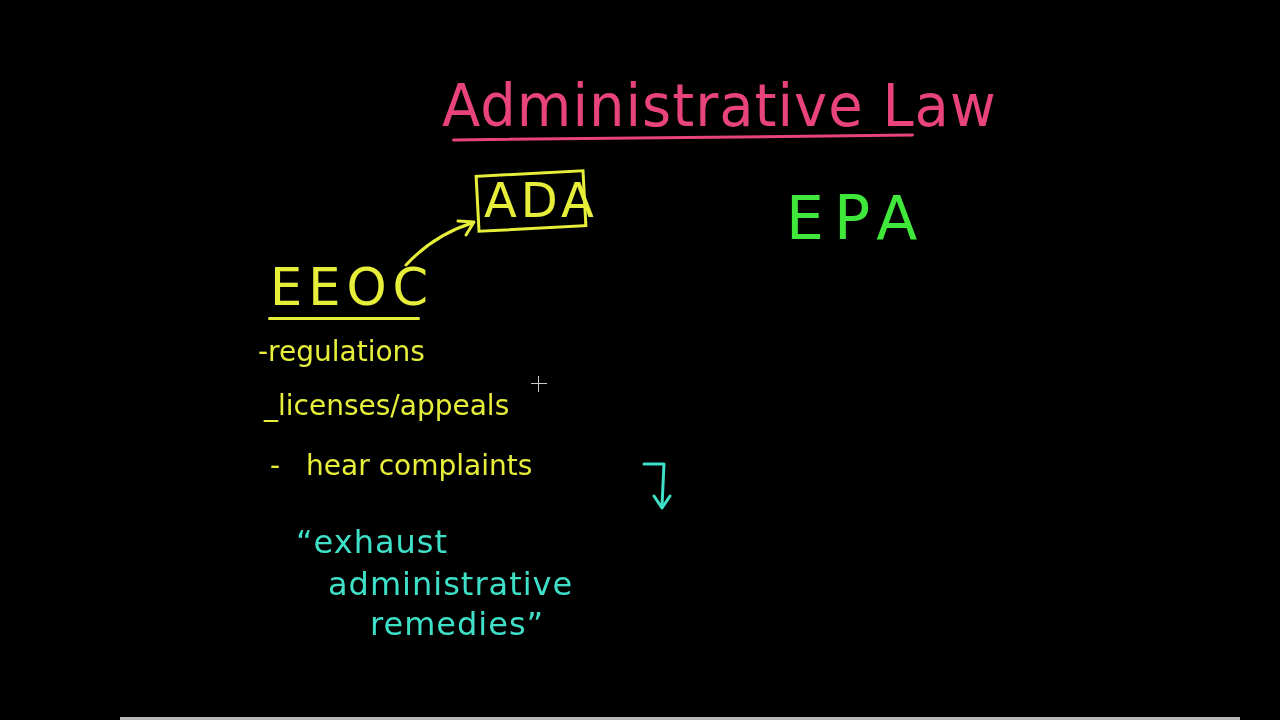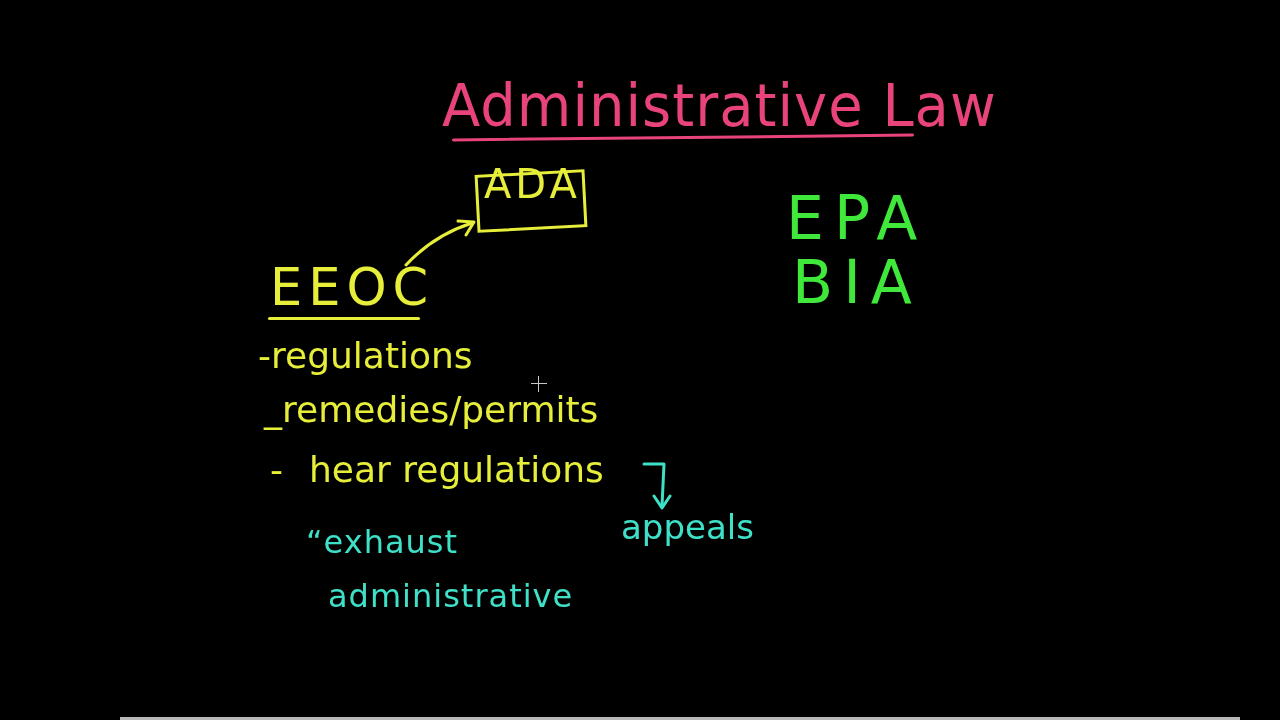--- a/index.html
+++ b/index.html
@@ -52,22 +52,22 @@
       left: 452px;
       top: 172px;
       width: 110px;
       height: 58px;
       border: 3px solid #e6ee3a;
       transform: rotate(-3deg);
       box-sizing: border-box;
     }
     .ada-text {
       left: 460px;
-      top: 164px;
-      font-size: 40px;
+      top: 176px;
+      font-size: 48px;
       letter-spacing: 4px;
     }
     .eeoc {
       left: 246px;
       top: 262px;
       font-size: 51px;
       letter-spacing: 6px;
     }
     .eeoc-underline {
       position: absolute;
@@ -77,21 +77,21 @@
       height: 3px;
       background: #e6ee3a;
       border-radius: 2px;
     }
     .arrow-svg {
       position: absolute;
       left: 370px;
       top: 205px;
     }
     .item {
-      font-size: 36px;
+      font-size: 28px;
     }
     .item-1 { left: 234px; top: 338px; }
     .item-2 { left: 240px; top: 392px; }
     .item-3 { left: 246px; top: 452px; }
     .item-3 .gap { display: inline-block; width: 26px; }
 
     .agency {
       font-size: 60px;
       letter-spacing: 10px;
     }
@@ -107,22 +107,22 @@
     }
     .appeals-arrow {
       position: absolute;
       left: 614px;
       top: 458px;
     }
     .quote {
       font-size: 32px;
       letter-spacing: 1px;
     }
-    .quote-1 { left: 282px; top: 526px; }
-    .quote-2 { left: 304px; top: 580px; }
+    .quote-1 { left: 272px; top: 526px; }
+    .quote-2 { left: 304px; top: 568px; }
     .quote-3 { left: 346px; top: 608px; }
 
     .cursor {
       position: absolute;
       left: 507px;
       top: 376px;
       width: 16px;
       height: 16px;
     }
     .cursor::before, .cursor::after {
@@ -162,34 +162,33 @@
     <path d="M64 16 L 80 17 L 72 30" stroke="#e6ee3a" stroke-width="3" fill="none" stroke-linecap="round" stroke-linejoin="round"></path>
   </svg>
 
   <div class="hand yellow eeoc">EEOC</div>
   <div class="eeoc-underline"></div>
 
   <div class="hand yellow item item-1">
     <span>-</span><span>regulations</span>
   </div>
   <div class="hand yellow item item-2">
-    <span>_</span><span>remedies/permits</span>
+    <span>_</span><span>licenses/appeals</span>
   </div>
   <div class="hand yellow item item-3">
-    <span>-</span><span class="gap"></span><span>hear regulations</span>
+    <span>-</span><span class="gap"></span><span>hear complaints</span>
   </div>
 
   <div class="hand green agency agency-1">EPA</div>
-  <div class="hand green agency agency-2">BIA</div>
 
   <svg class="appeals-arrow" width="40" height="56" viewBox="0 0 40 56">
     <path d="M6 6 L 26 6 L 24 48" stroke="#3fe0c8" stroke-width="3" fill="none" stroke-linecap="round" stroke-linejoin="round"></path>
     <path d="M16 38 L 24 50 L 32 38" stroke="#3fe0c8" stroke-width="3" fill="none" stroke-linecap="round" stroke-linejoin="round"></path>
   </svg>
-  <div class="hand cyan appeals">appeals</div>
 
   <div class="hand cyan quote quote-1">“exhaust</div>
   <div class="hand cyan quote quote-2">administrative</div>
+  <div class="hand cyan quote quote-3">remedies”</div>
 
   <div class="cursor"></div>
 
   <div class="progress-bar"></div>
 </div>
 
 </body></html>

